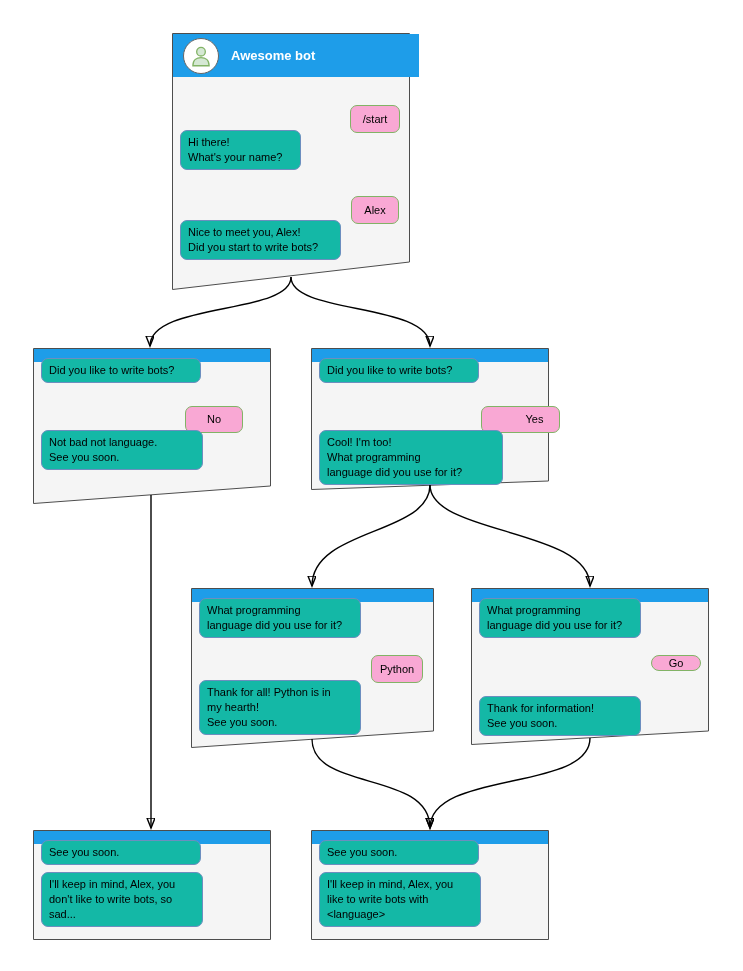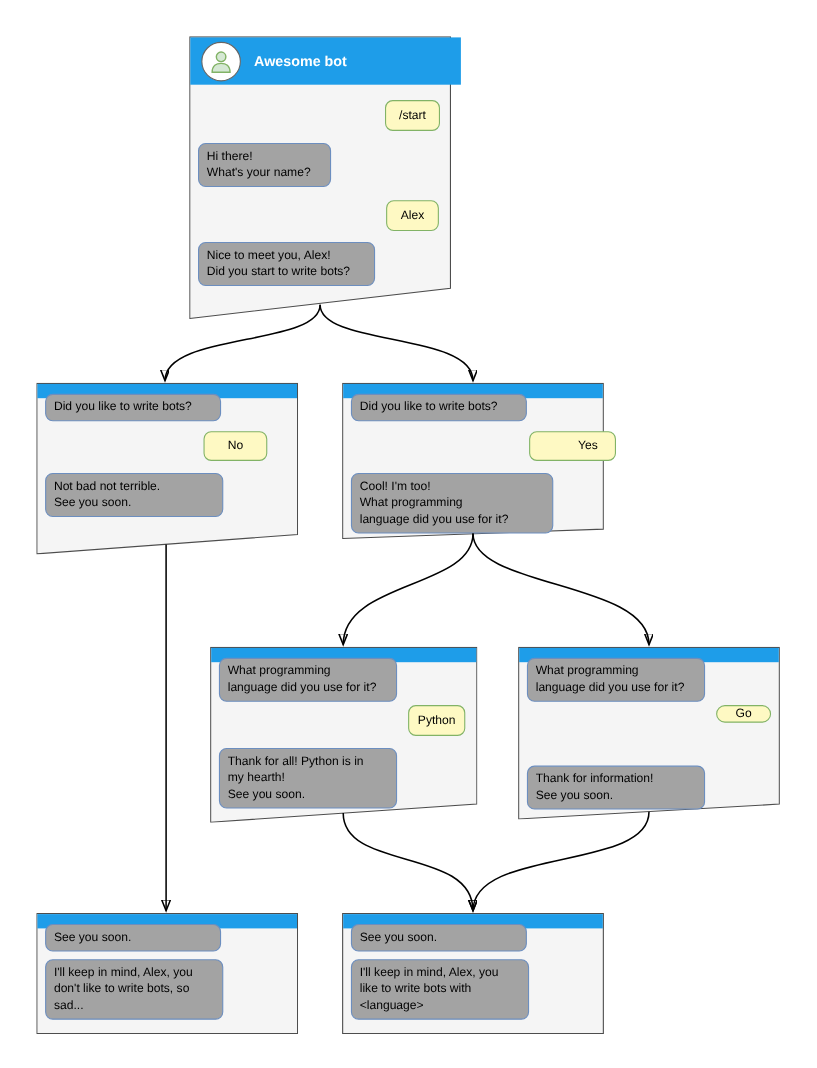--- a/index.html
+++ b/index.html
@@ -26,27 +26,27 @@
   }
   .node-title {
     color:#ffffff; font-weight:bold; font-size:13px; margin-left:12px;
   }
   .bubble {
     position:absolute; box-sizing:border-box;
     font-size:11px; line-height:1.35; color:#000000;
     border-radius:7px;
   }
   .bubble.bot {
-    background:#a3a3a3; border:1px solid #6c8ebf;
+    background:#14b8a6; border:1px solid #6c8ebf;
     padding:4px 7px; white-space:pre-line; text-align:left;
   }
   .bubble.user {
-    background:#fef9c3; border:1px solid #82b366;
+    background:#f9a8d4; border:1px solid #82b366;
     display:flex; align-items:center; justify-content:center;
-    white-space:pre; text-align:center;
+    white-space:pre; text-align:center;margin-top:14px;
   }
   .edges { position:absolute; left:0; top:0; z-index:10; pointer-events:none; }
   .edges path { fill:none; stroke:#000000; stroke-width:1.4; }
 </style>
 </head>
 <body>
 
 <div class="node" style="left:172px; top:33px; width:238px; height:257px;">
   <svg class="node-shape" width="238" height="257" viewBox="0 0 238 257">
     <polygon points="0.5,0.5 237.5,0.5 237.5,229 0.5,256.5" fill="#f5f5f5" stroke="#4d4d4d" stroke-width="1"></polygon>
@@ -68,21 +68,21 @@
 Did you start to write bots?</div>
 </div>
 
 <div class="node" style="left:33px; top:348px; width:238px; height:156px;">
   <svg class="node-shape" width="238" height="156" viewBox="0 0 238 156">
     <polygon points="0.5,0.5 237.5,0.5 237.5,138 0.5,155.5" fill="#f5f5f5" stroke="#4d4d4d" stroke-width="1"></polygon>
   </svg>
   <div class="node-header" style="width:calc(100% - 2px); height:13px;"></div>
   <div class="bubble bot" style="left:8px; top:10px; width:160px;">Did you like to write bots?</div>
   <div class="bubble user" style="left:152px; top:44px; width:58px; height:27px;">No</div>
-  <div class="bubble bot" style="left:8px; top:82px; width:162px;">Not bad not terrible.
+  <div class="bubble bot" style="left:8px; top:82px; width:162px;">Not bad not language.
 See you soon.</div>
 </div>
 
 <div class="node" style="left:311px; top:348px; width:238px; height:142px;">
   <svg class="node-shape" width="238" height="142" viewBox="0 0 238 142">
     <polygon points="0.5,0.5 237.5,0.5 237.5,133 0.5,141.5" fill="#f5f5f5" stroke="#4d4d4d" stroke-width="1"></polygon>
   </svg>
   <div class="node-header" style="width:calc(100% - 2px); height:13px;"></div>
   <div class="bubble bot" style="left:8px; top:10px; width:160px;">Did you like to write bots?</div>
   <div class="bubble user" style="left:170px; top:44px; width:79px; height:27px;padding-left:28px;">Yes</div>

